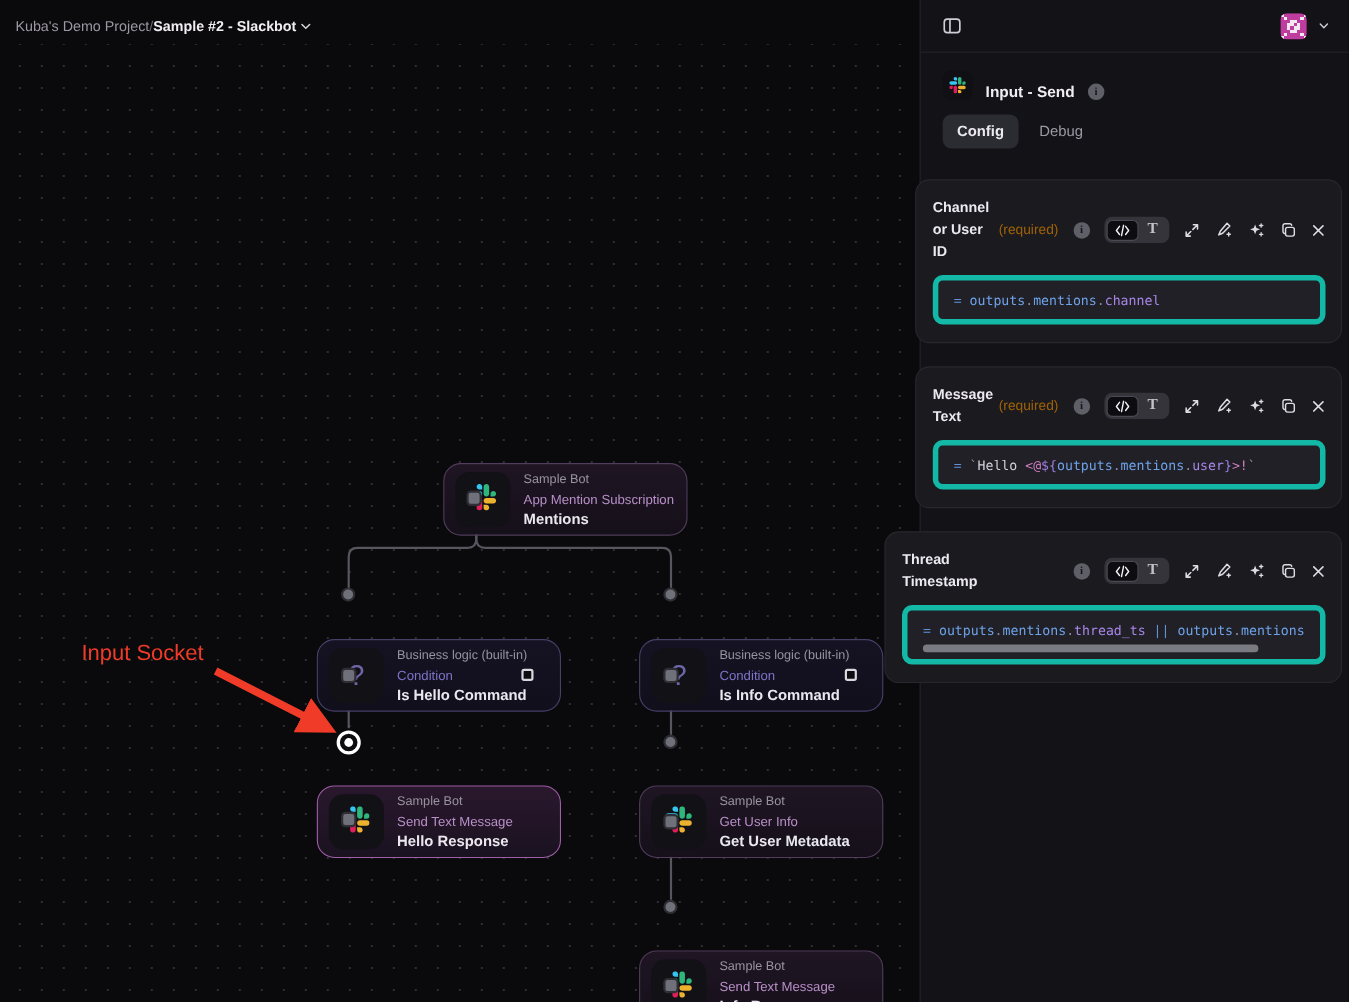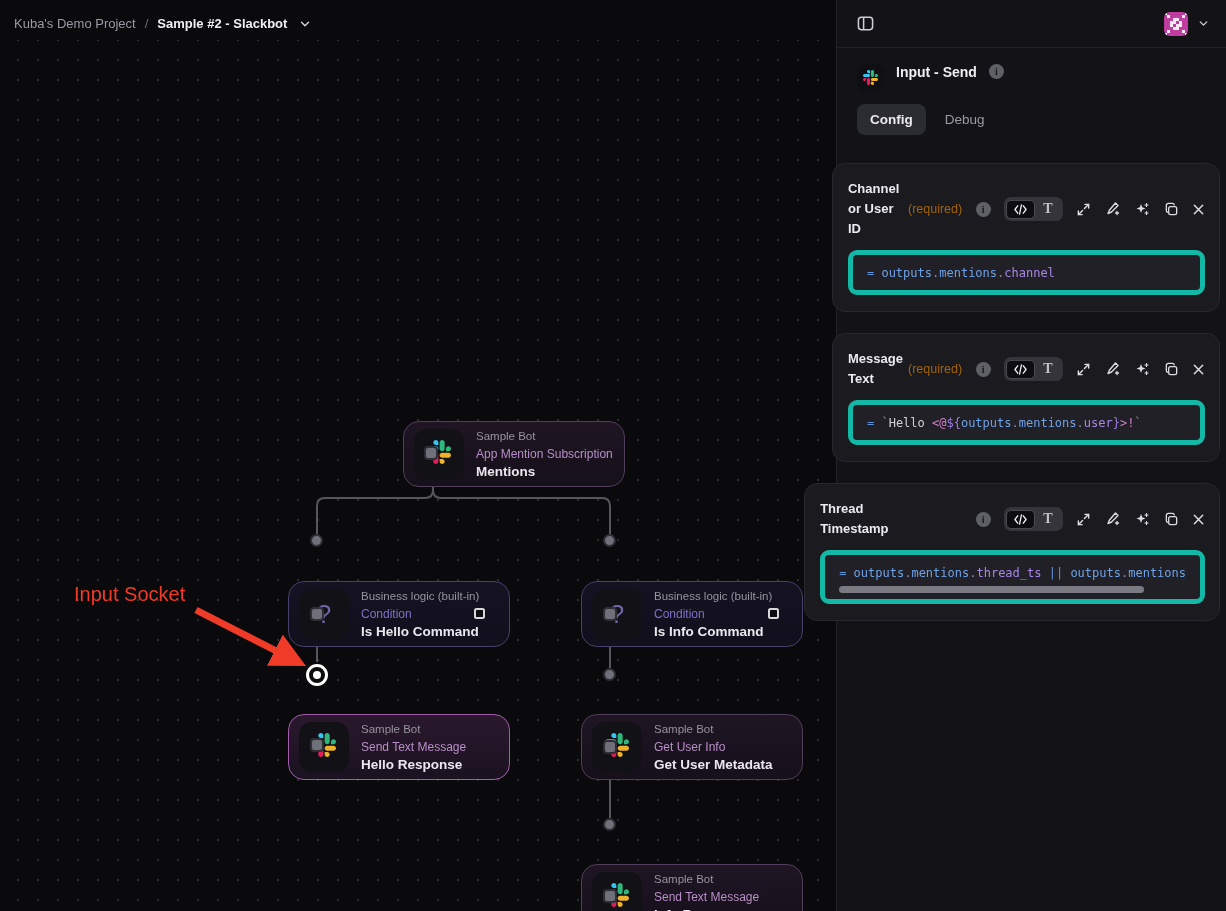--- a/index.html
+++ b/index.html
@@ -4,21 +4,21 @@
 <style>
   * { margin:0; padding:0; box-sizing:border-box; }
   html,body { width:1226px; height:911px; background:#0a0a0c; overflow:hidden;
     font-family:"Liberation Sans", sans-serif; -webkit-font-smoothing:antialiased; }
 
   
   .canvas { position:absolute; left:0; top:0; width:836px; height:911px; background:#0a0a0c; }
   .grid { position:absolute; inset:40px 0 0 0;
     background-image:radial-gradient(#2d2d33 1.1px, transparent 1.1px);
     background-size:20px 20px; background-position:8px 10px; }
-  .breadcrumb { position:absolute; left:14px; top:16px; display:flex; align-items:center; gap:9px; font-size:13px; }
+  .breadcrumb { position:absolute; left:14px; top:16px; display:flex; align-items:center; font-size:13px; }
   .bc-project { color:#9b98a3; }
   .bc-sep { color:#6b6873; }
   .bc-workflow { color:#f0eef3; font-weight:700; }
   .bc-chev { color:#d6d4dc; display:flex; margin-left:2px; }
 
   svg.wires { position:absolute; left:0; top:0; width:836px; height:911px; pointer-events:none; }
 
   .node { position:absolute; width:222px; height:66px; border-radius:16px;
     display:flex; align-items:center; padding:8px 10px; cursor:pointer;margin-top:36px; }
   .node-slack { background:linear-gradient(180deg,#1f1523,#15101a); border:1px solid #513d5c; }
@@ -53,21 +53,21 @@
   .p-top-right { margin-left:auto; display:flex; align-items:center; gap:9px; }
   .avatar { width:24px; height:24px; border-radius:6px; overflow:hidden; cursor:pointer; }
   .av-chev { color:#cfced6; display:flex; cursor:pointer; }
 
   .goback { height:48px; background:#1c1c21; border-bottom:1px solid #252530;
     display:flex; align-items:center; padding:0 20px; gap:13px; cursor:pointer; font-size:13.5px; }
   .gb-arrow { color:#b9b7c0; display:flex; }
   .gb-gray { color:#9d9aa5; }
   .gb-strong { color:#f0eef3; font-weight:600; padding:0 4px; }
 
-  .blockrow { display:flex; align-items:flex-start; gap:12px; padding:16px 20px 0 20px; }
+  .blockrow { display:flex; align-items:flex-end; gap:12px; padding:16px 20px 0 20px; }
   .blk-icon { width:27px; height:27px; border-radius:8px; background:#101014;
     display:flex; align-items:center; justify-content:center; }
   .blk-title { font-size:14px; font-weight:600; color:#f0eef3; }
   .info-dot { width:15px; height:15px; border-radius:50%; background:#5f5f68; color:#17171b;
     font-size:10px; font-weight:700; display:flex; align-items:center; justify-content:center;
     font-family:"Liberation Serif", serif; cursor:pointer; }
 
   .tabs { display:flex; align-items:center; gap:6px; padding:13px 20px 0 20px; }
   .tab { font-size:13.5px; padding:8px 13px; border-radius:8px; cursor:pointer; }
   .tab-active { background:#2b2b32; color:#eceaf0; font-weight:600; }

